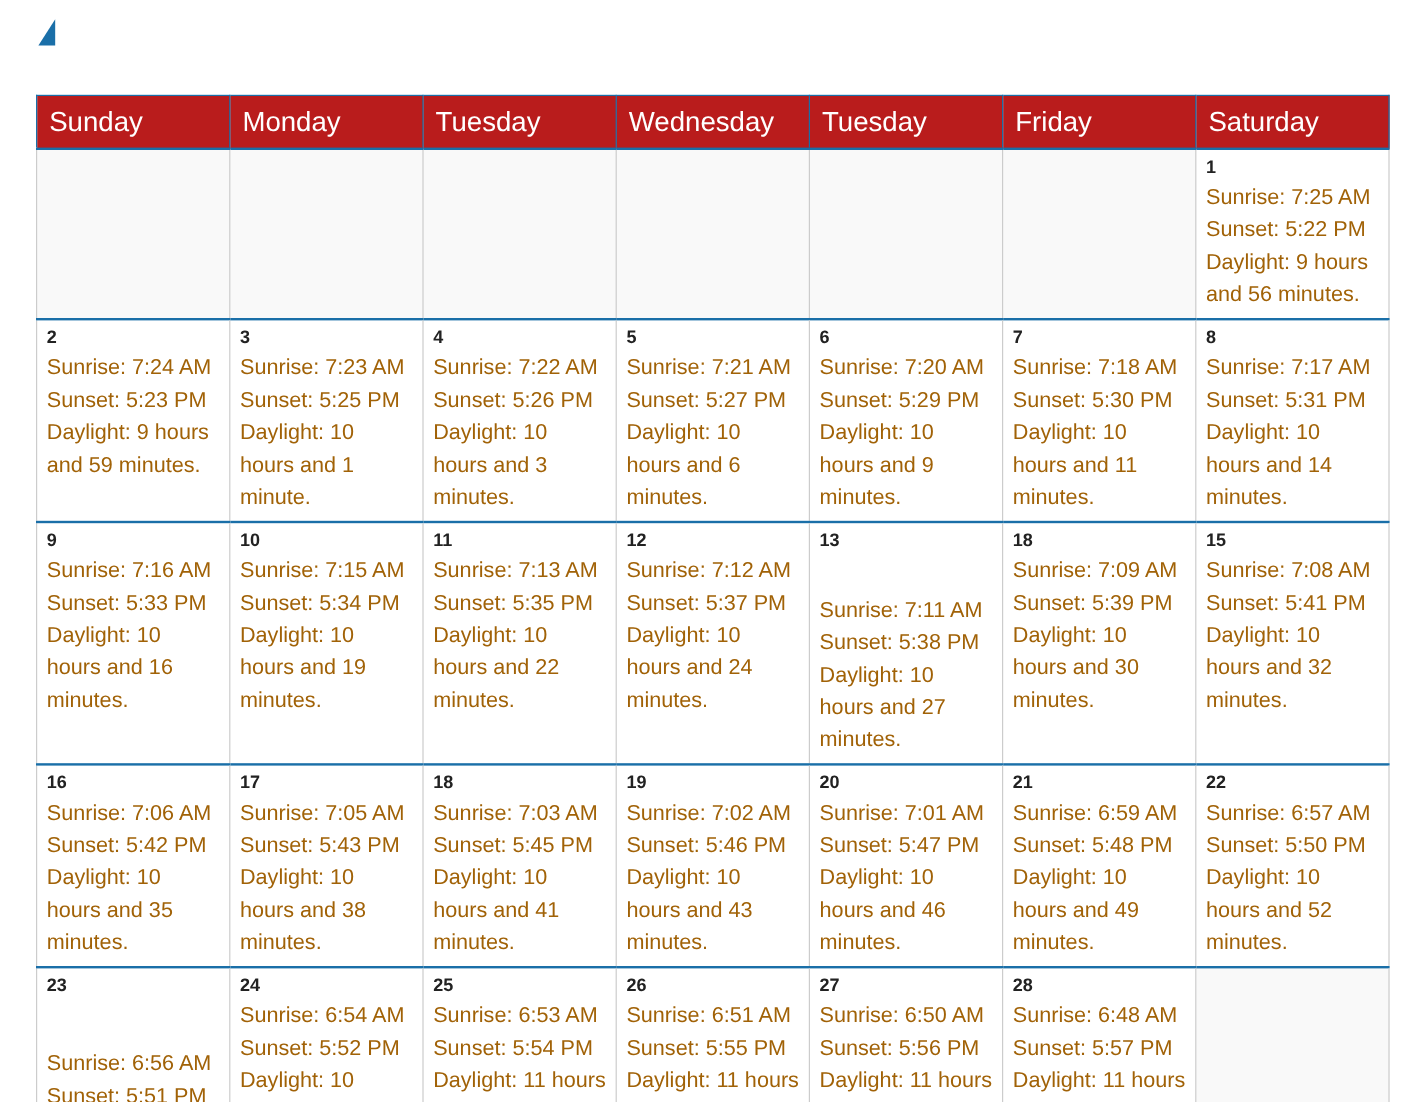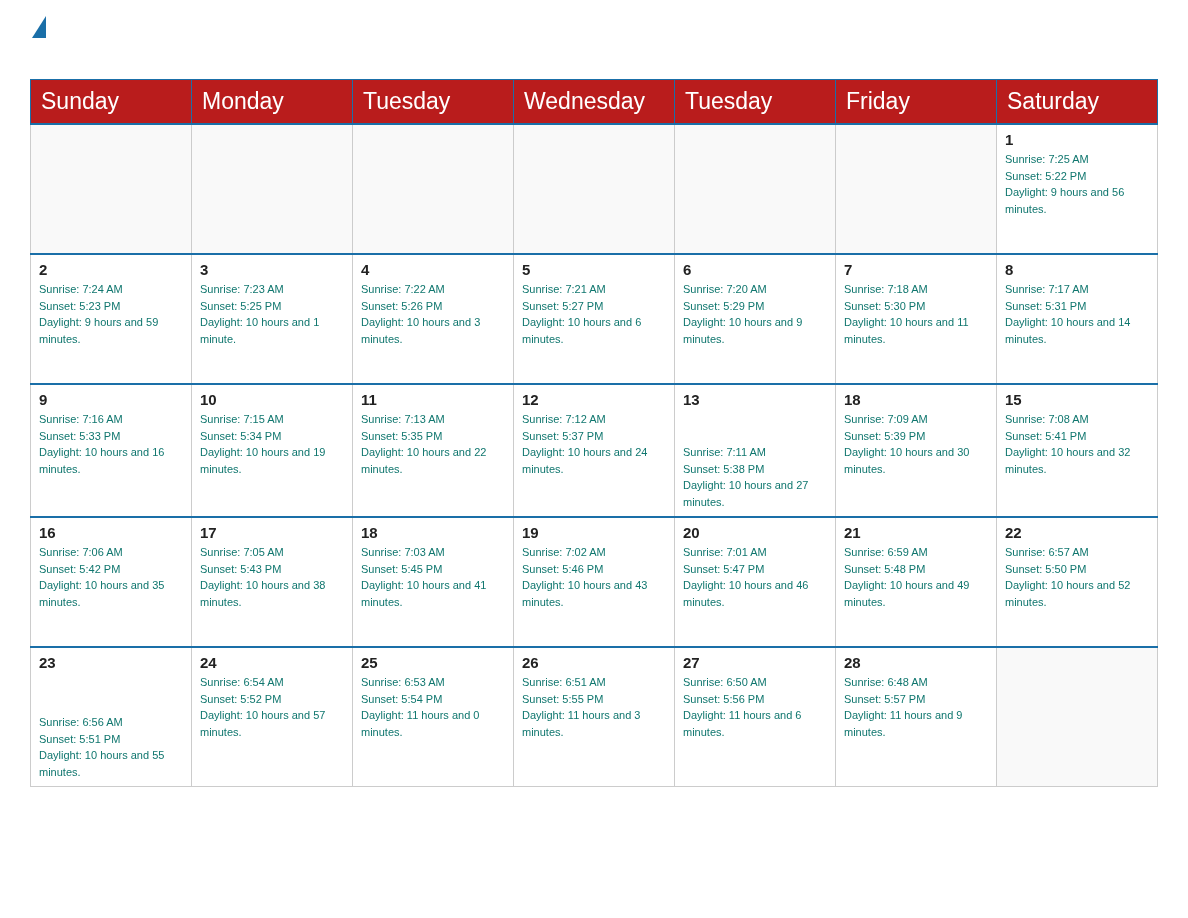--- a/index.html
+++ b/index.html
@@ -86,22 +86,22 @@
       color: #333;
     }
     .day-number {
       font-size: 15px;
       font-weight: bold;
       color: #222;
       display: block;
       margin-bottom: 3px;
     }
     .day-info {
-      font-size: 11px;
-      color: #0f766e;
+      font-size: 18px;
+      color: #a16207;
       line-height: 1.5;
     }
     .empty-cell {
       background: #f9f9f9;
     }
   </style>
 </head>
 <body>
 
 <div class="header">

